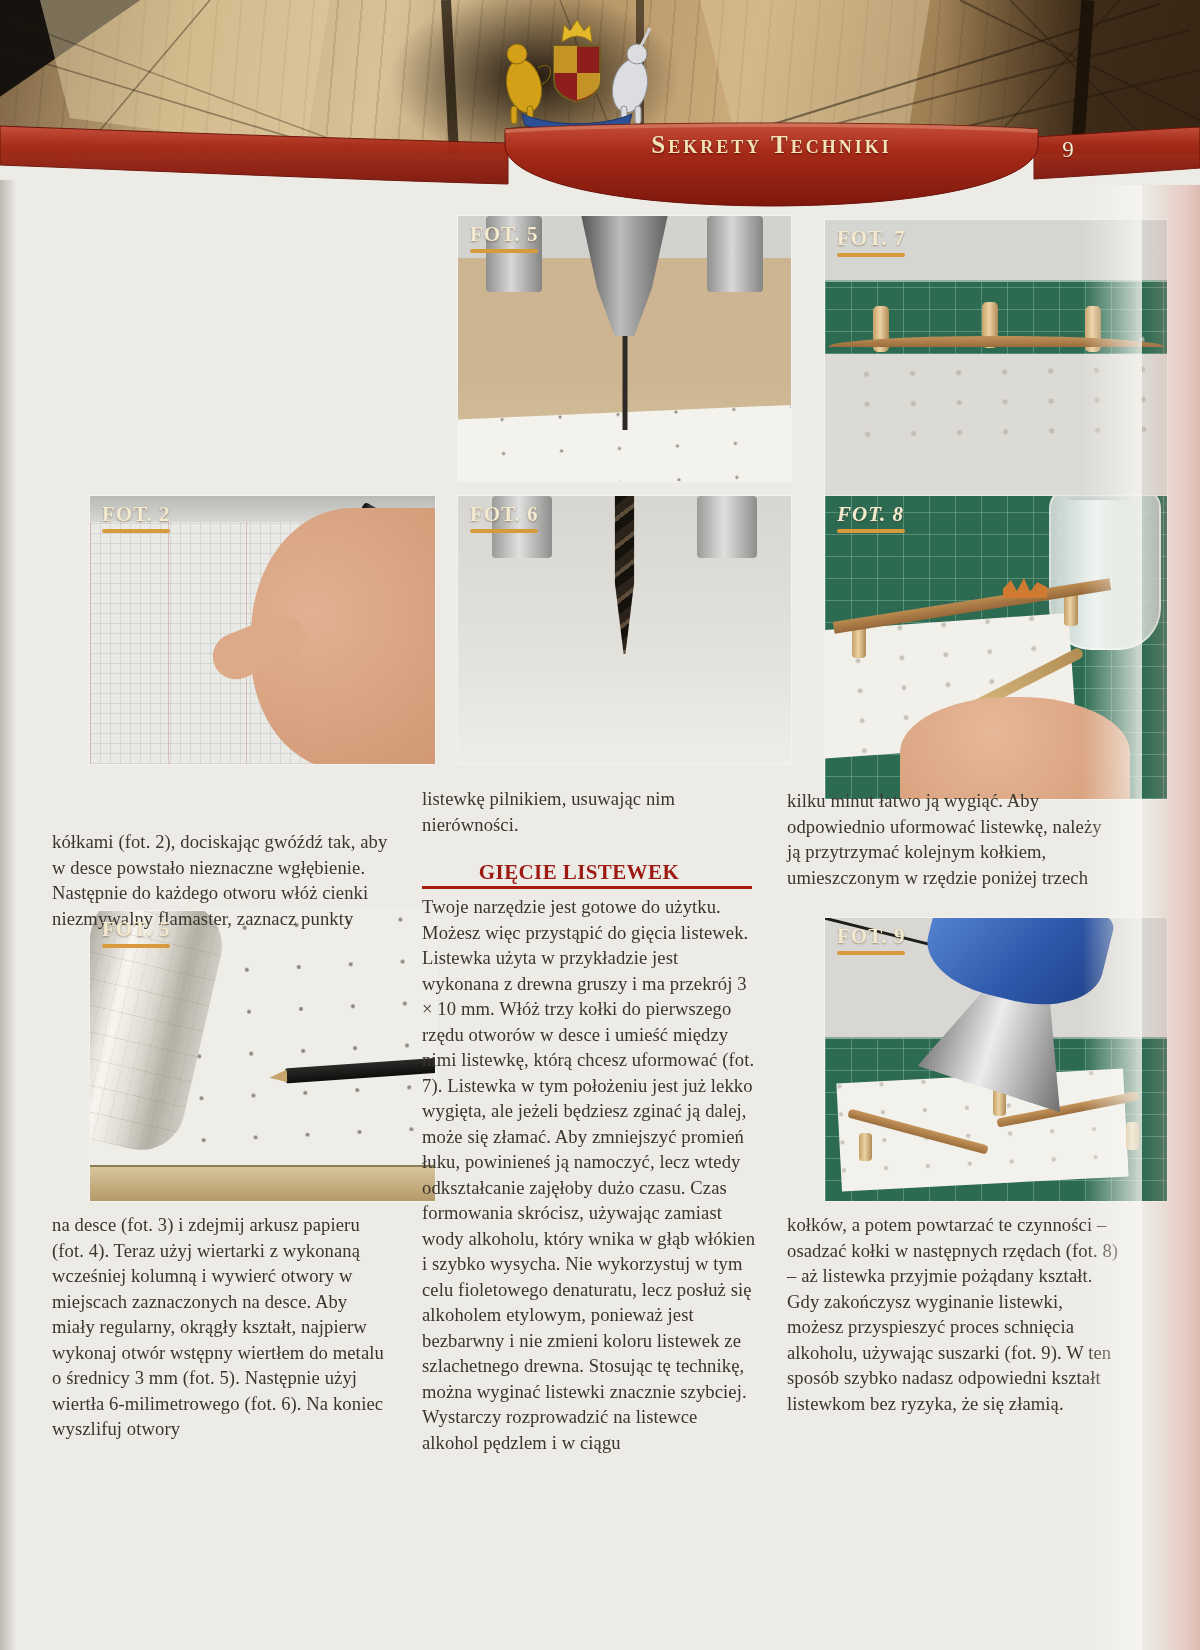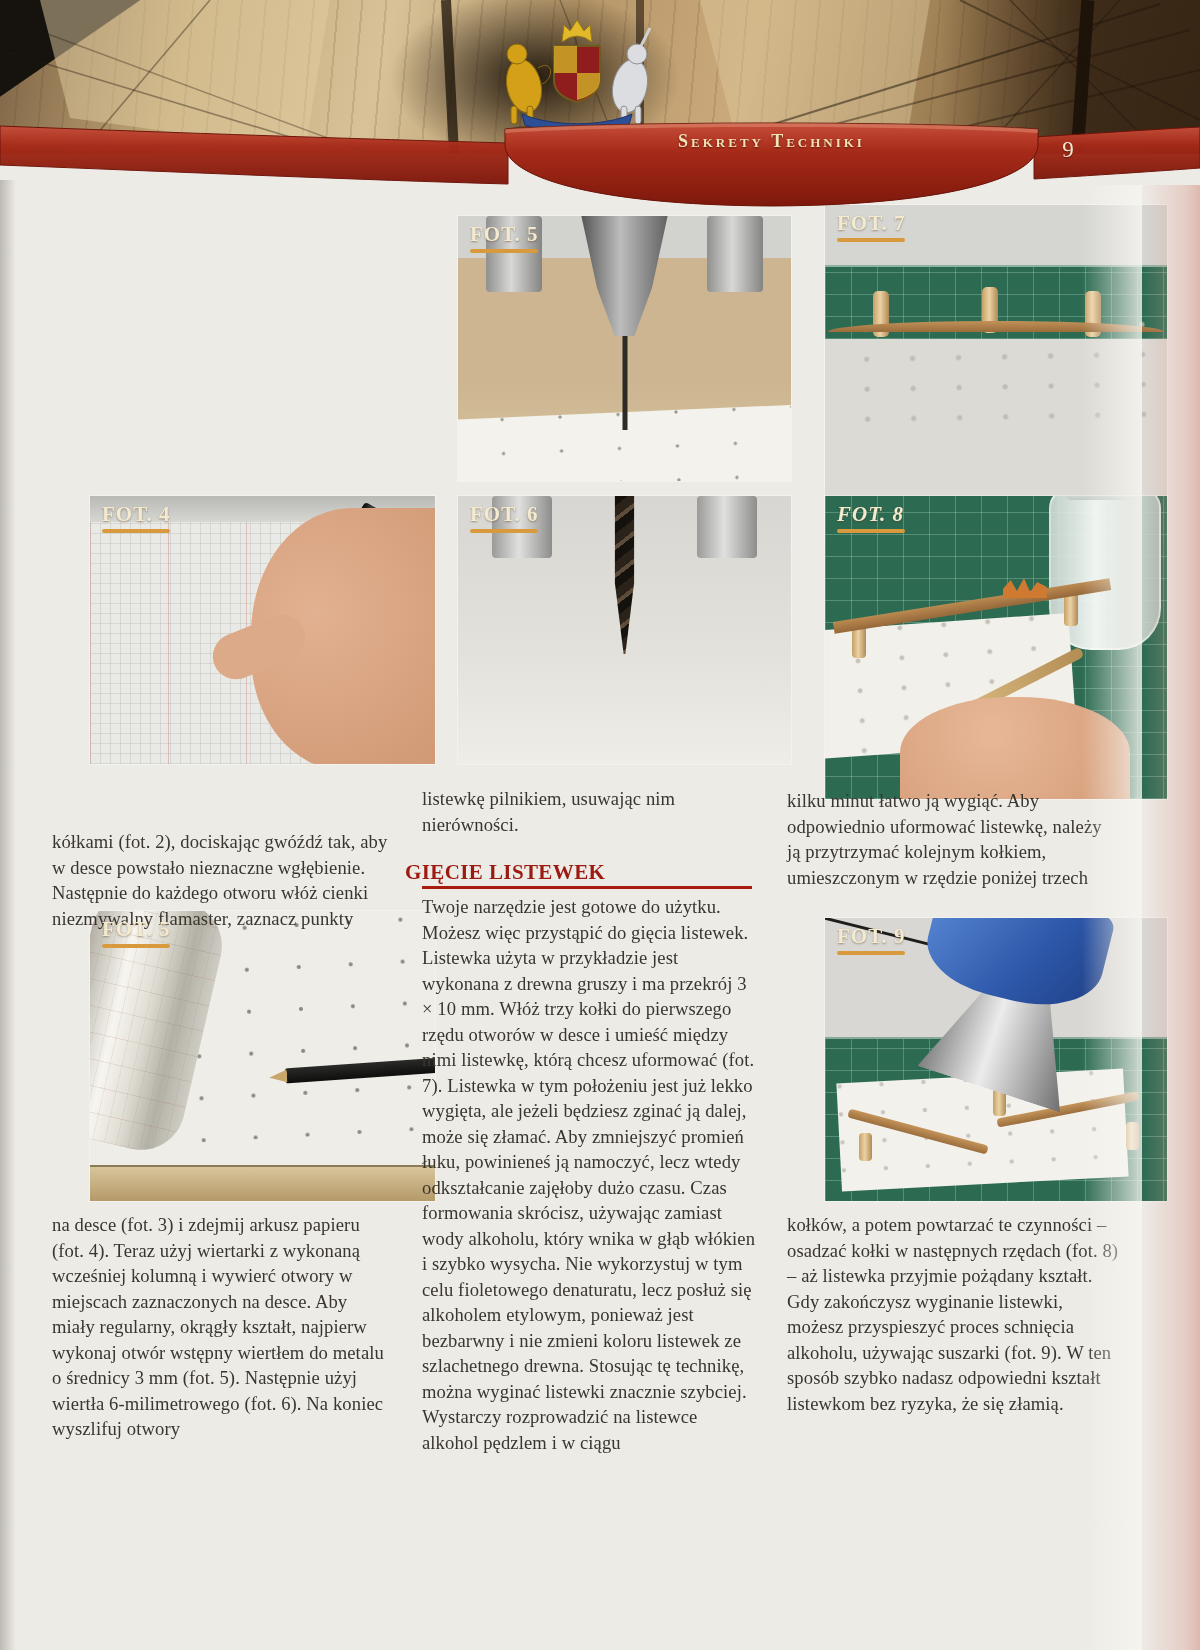--- a/index.html
+++ b/index.html
@@ -12,21 +12,21 @@
     background:linear-gradient(103deg,#7c6244 0%,#c3a878 16%,#d8c298 32%,#b69768 47%,#cbaa7c 62%,#96784e 80%,#62462c 100%);}
   .ship-bg .seams{position:absolute;inset:0;
     background:repeating-linear-gradient(95deg,rgba(90,70,40,.16) 0 2px,transparent 2px 24px);}
   .corner-dark{position:absolute;left:0;top:0;width:180px;height:110px;background:#16130f;
     clip-path:polygon(0 0,78% 0,0 88%);}
   .mast-shadow{position:absolute;left:390px;top:-10px;width:290px;height:175px;
     background:radial-gradient(closest-side,rgba(24,16,8,.92),rgba(24,16,8,0));}
   .right-dark{position:absolute;right:0;top:0;width:260px;height:154px;
     background:linear-gradient(90deg,rgba(40,26,14,0),rgba(43,28,14,.78) 55%);}
   .banner-title{position:absolute;left:505px;top:131px;width:533px;text-align:center;
-    font-variant:small-caps;font-weight:bold;font-size:18px;letter-spacing:3px;color:#f2e3b6;
+    font-variant:small-caps;font-weight:bold;font-size:25px;letter-spacing:3px;color:#f2e3b6;
     text-shadow:0 1px 2px rgba(60,0,0,.65);z-index:6;}
   .page-number{position:absolute;left:1048px;top:137px;width:40px;text-align:center;
     font-size:23px;color:#f4ead0;text-shadow:0 1px 1px rgba(60,0,0,.6);z-index:6;}
   .ribbon-svg{position:absolute;left:0;top:118px;z-index:5;}
   .coat-svg{position:absolute;left:482px;top:6px;z-index:4;}
   .rigging-svg{position:absolute;left:0;top:0;z-index:2;}
 
   
   .photo{position:absolute;overflow:hidden;background:#dcdad4;box-shadow:0 0 0 1px rgba(255,255,255,.35);}
   .scene{position:absolute;inset:0;}
@@ -276,21 +276,21 @@
       <div class="f5-board"></div>
       <div class="f5-bit"></div>
       <div class="f5-chuck"></div>
     </div>
     <div class="fot-label">
       <span class="fot-text">FOT. 5</span>
       <div class="fot-underline"></div>
     </div>
   </figure>
 
-  <figure class="photo" style="left:785px;top:189px;width:342px;height:336px;">
+  <figure class="photo" style="left:785px;top:204px;width:342px;height:336px;">
     <div class="scene">
       <div class="f7-top"></div>
       <div class="f7-mat mat"></div>
       <div class="f7-matbottom mat"></div>
       <div class="f7-board"></div>
       <div class="f7-peg" style="left:14%;top:86px;"></div>
       <div class="f7-peg" style="left:46%;top:82px;"></div>
       <div class="f7-peg" style="left:76%;top:86px;"></div>
       <div class="f7-strip"></div>
     </div>
@@ -305,21 +305,21 @@
       <div class="f3-paper"></div>
       <div class="f3-topband"></div>
       <div class="f3-pen">
         <div class="f3-penclip"></div>
       </div>
       <div class="f3-tip"></div>
       <div class="f3-hand"></div>
       <div class="f3-thumb"></div>
     </div>
     <div class="fot-label">
-      <span class="fot-text">FOT. 4</span>
+      <span class="fot-text">FOT. 2</span>
       <div class="fot-underline"></div>
     </div>
   </figure>
 
   <figure class="photo" style="left:418px;top:480px;width:333px;height:268px;">
     <div class="scene">
       <div class="f6-bg"></div>
       <div class="f6-clamp" style="left:34px;"></div>
       <div class="f6-clamp" style="right:34px;"></div>
       <div class="f6-bit"></div>
@@ -385,21 +385,21 @@
     <div class="fot-label">
       <span class="fot-text">FOT. 9</span>
       <div class="fot-underline"></div>
     </div>
   </figure>
 
   <p class="bodytext" style="left:52px;top:786px;width:340px;margin-top:43px;">kółkami (fot. 2), dociskając gwóźdź tak, aby w desce powstało nieznaczne wgłębienie. Następnie do każdego otworu włóż cienki niezmywalny flamaster, zaznacz punkty</p>
 
   <p class="bodytext" style="left:422px;top:786px;width:330px;">listewkę pilnikiem, usuwając nim nierówności.</p>
 
-  <h2 class="section-heading" style="left:405px;top:860px;width:330px;">GIĘCIE LISTEWEK</h2>
+  <h2 class="section-heading" style="left:414px;top:860px;width:330px;text-align:center;">GIĘCIE LISTEWEK</h2>
   <div class="heading-rule" style="left:422px;top:886px;width:330px;"></div>
 
   <p class="bodytext" style="left:422px;top:894px;width:334px;">Twoje narzędzie jest gotowe do użytku. Możesz więc przystąpić do gięcia listewek. Listewka użyta w przykładzie jest wykonana z drewna gruszy i ma przekrój 3 × 10 mm. Włóż trzy kołki do pierwszego rzędu otworów w desce i umieść między nimi listewkę, którą chcesz uformować (fot. 7). Listewka w tym położeniu jest już lekko wygięta, ale jeżeli będziesz zginać ją dalej, może się złamać. Aby zmniejszyć promień łuku, powinieneś ją namoczyć, lecz wtedy odkształcanie zajęłoby dużo czasu. Czas formowania skrócisz, używając zamiast wody alkoholu, który wnika w głąb włókien i szybko wysycha. Nie wykorzystuj w tym celu fioletowego denaturatu, lecz posłuż się alkoholem etylowym, ponieważ jest bezbarwny i nie zmieni koloru listewek ze szlachetnego drewna. Stosując tę technikę, można wyginać listewki znacznie szybciej. Wystarczy rozprowadzić na listewce alkohol pędzlem i w ciągu</p>
 
   <p class="bodytext" style="left:787px;top:788px;width:332px;">kilku minut łatwo ją wygiąć. Aby odpowiednio uformować listewkę, należy ją przytrzymać kolejnym kołkiem, umieszczonym w rzędzie poniżej trzech</p>
 
   <p class="bodytext" style="left:52px;top:1212px;width:340px;">na desce (fot. 3) i zdejmij arkusz papieru (fot. 4). Teraz użyj wiertarki z wykonaną wcześniej kolumną i wywierć otwory w miejscach zaznaczonych na desce. Aby miały regularny, okrągły kształt, najpierw wykonaj otwór wstępny wiertłem do metalu o średnicy 3 mm (fot. 5). Następnie użyj wiertła 6-milimetrowego (fot. 6). Na koniec wyszlifuj otwory</p>
 
   <p class="bodytext" style="left:787px;top:1212px;width:334px;">kołków, a potem powtarzać te czynności – osadzać kołki w następnych rzędach (fot. 8) – aż listewka przyjmie pożądany kształt. Gdy zakończysz wyginanie listewki, możesz przyspieszyć proces schnięcia alkoholu, używając suszarki (fot. 9). W ten sposób szybko nadasz odpowiedni kształt listewkom bez ryzyka, że się złamią.</p>
 

